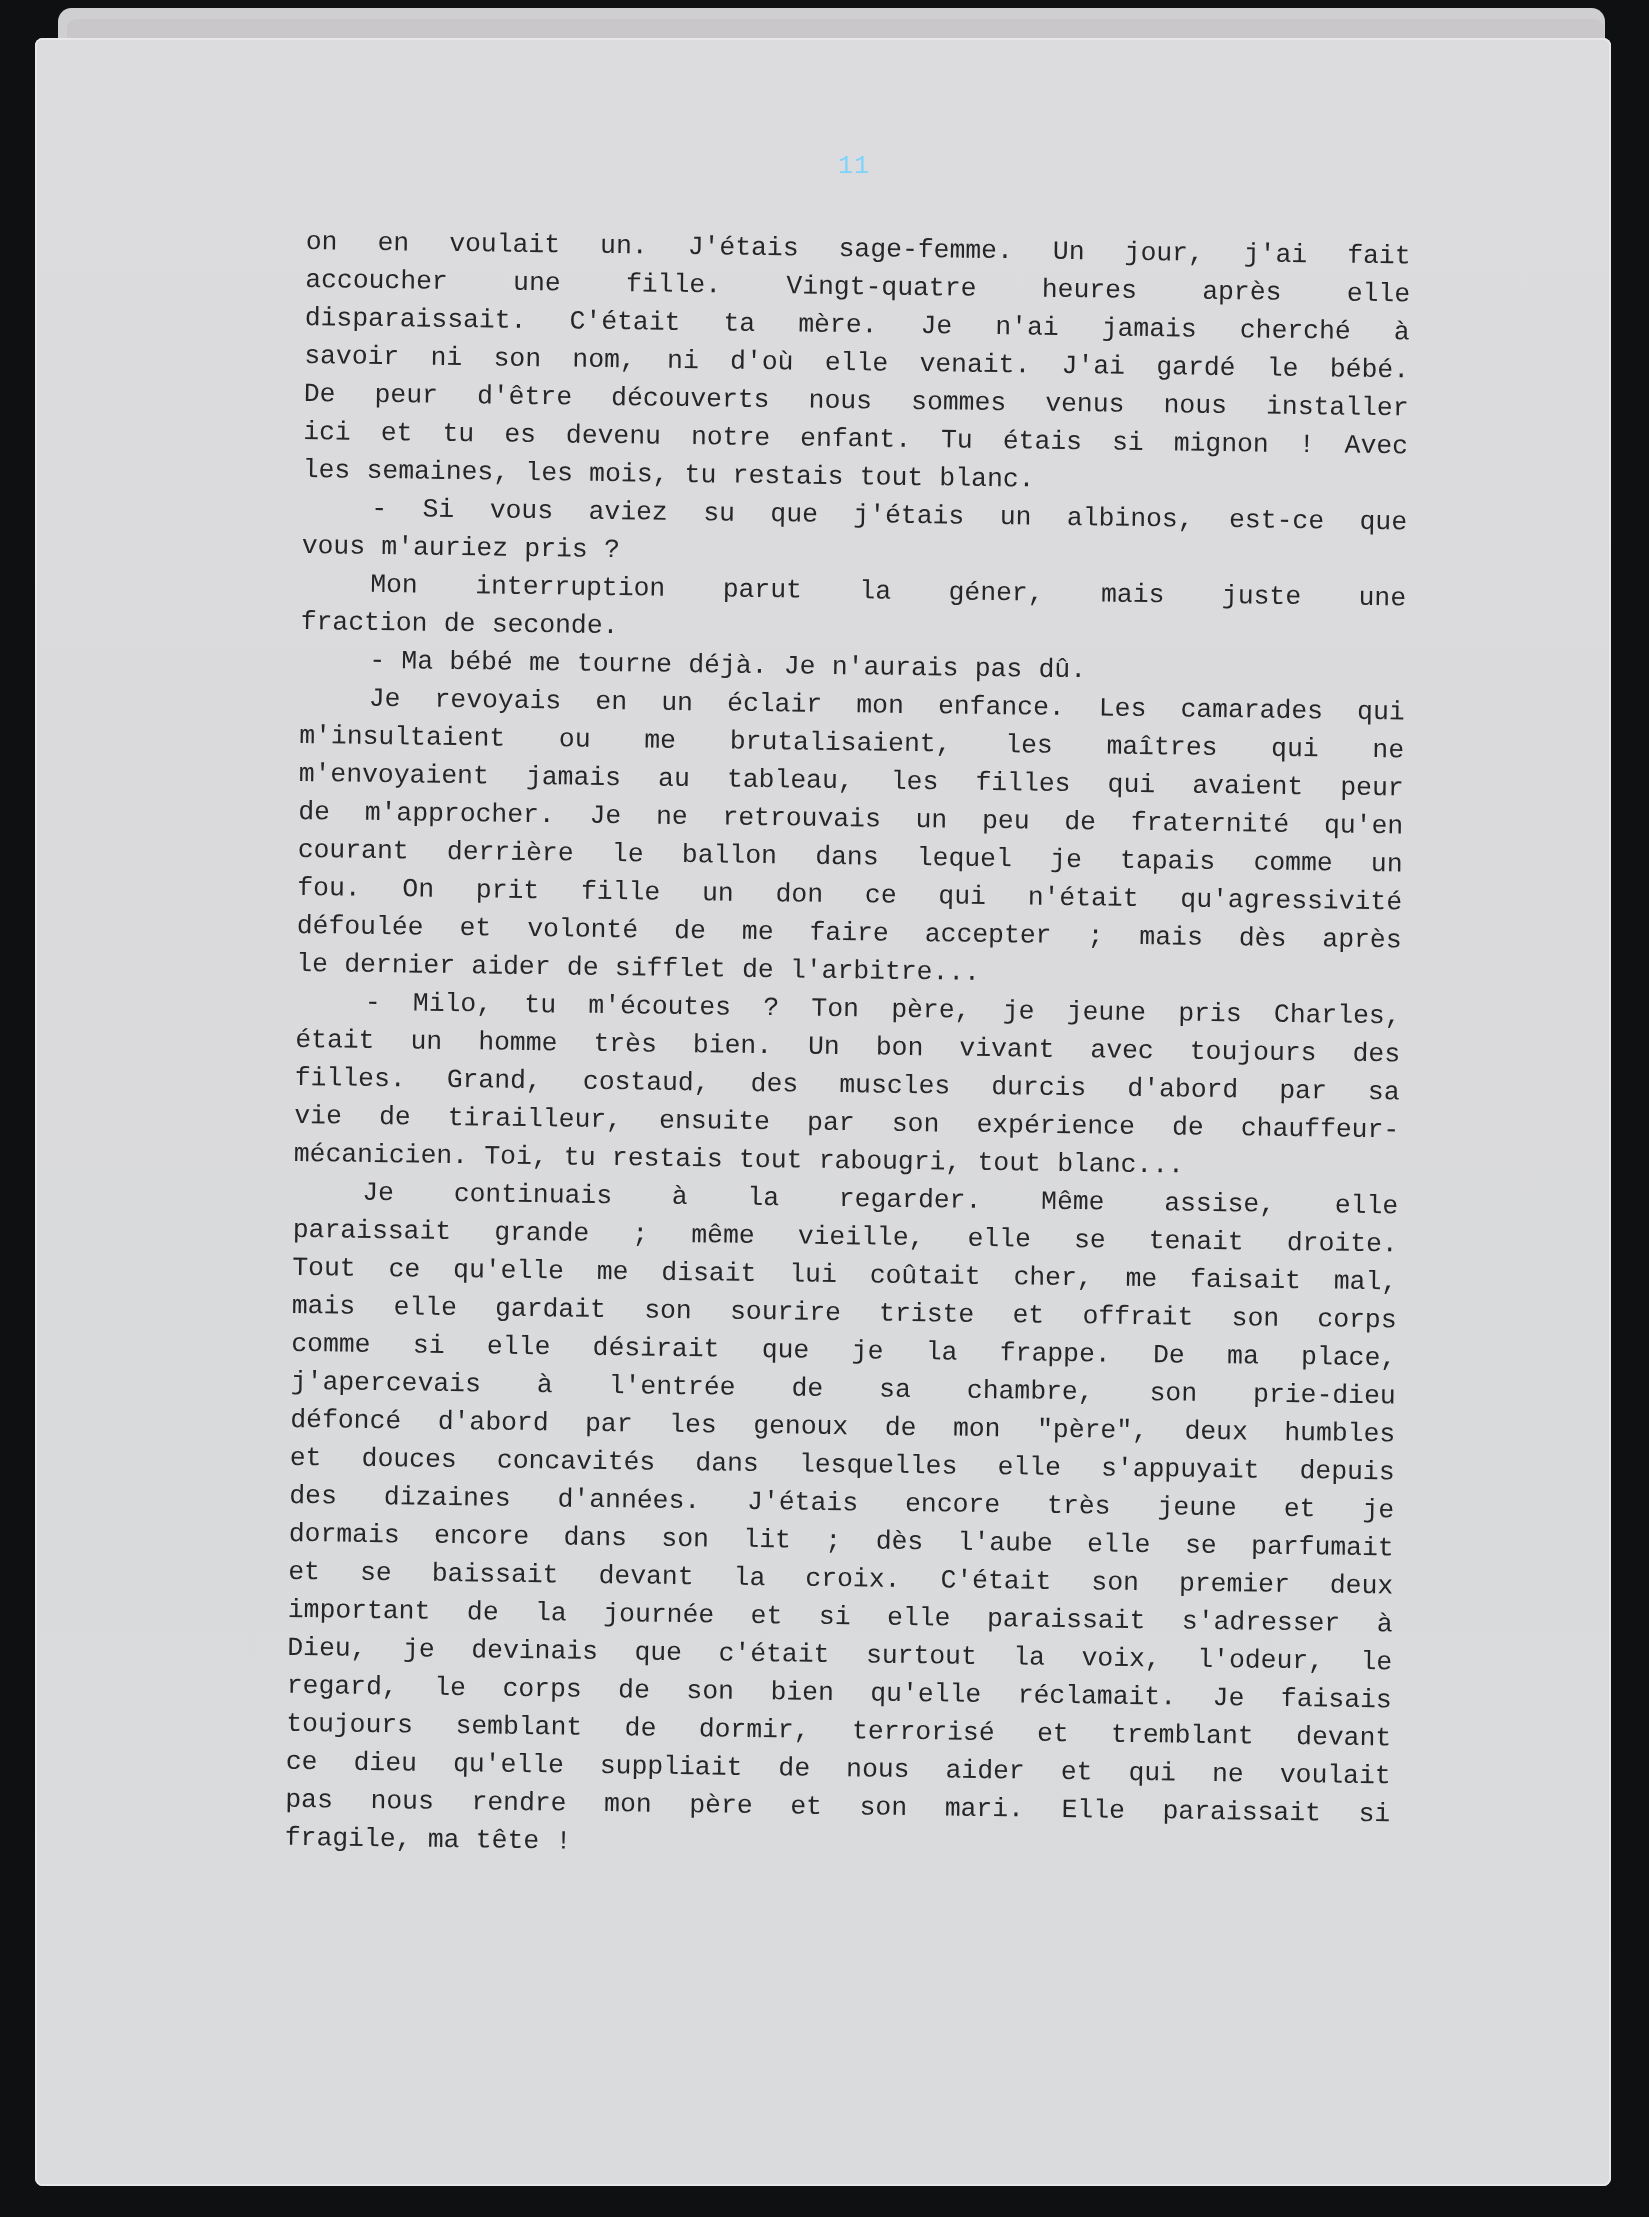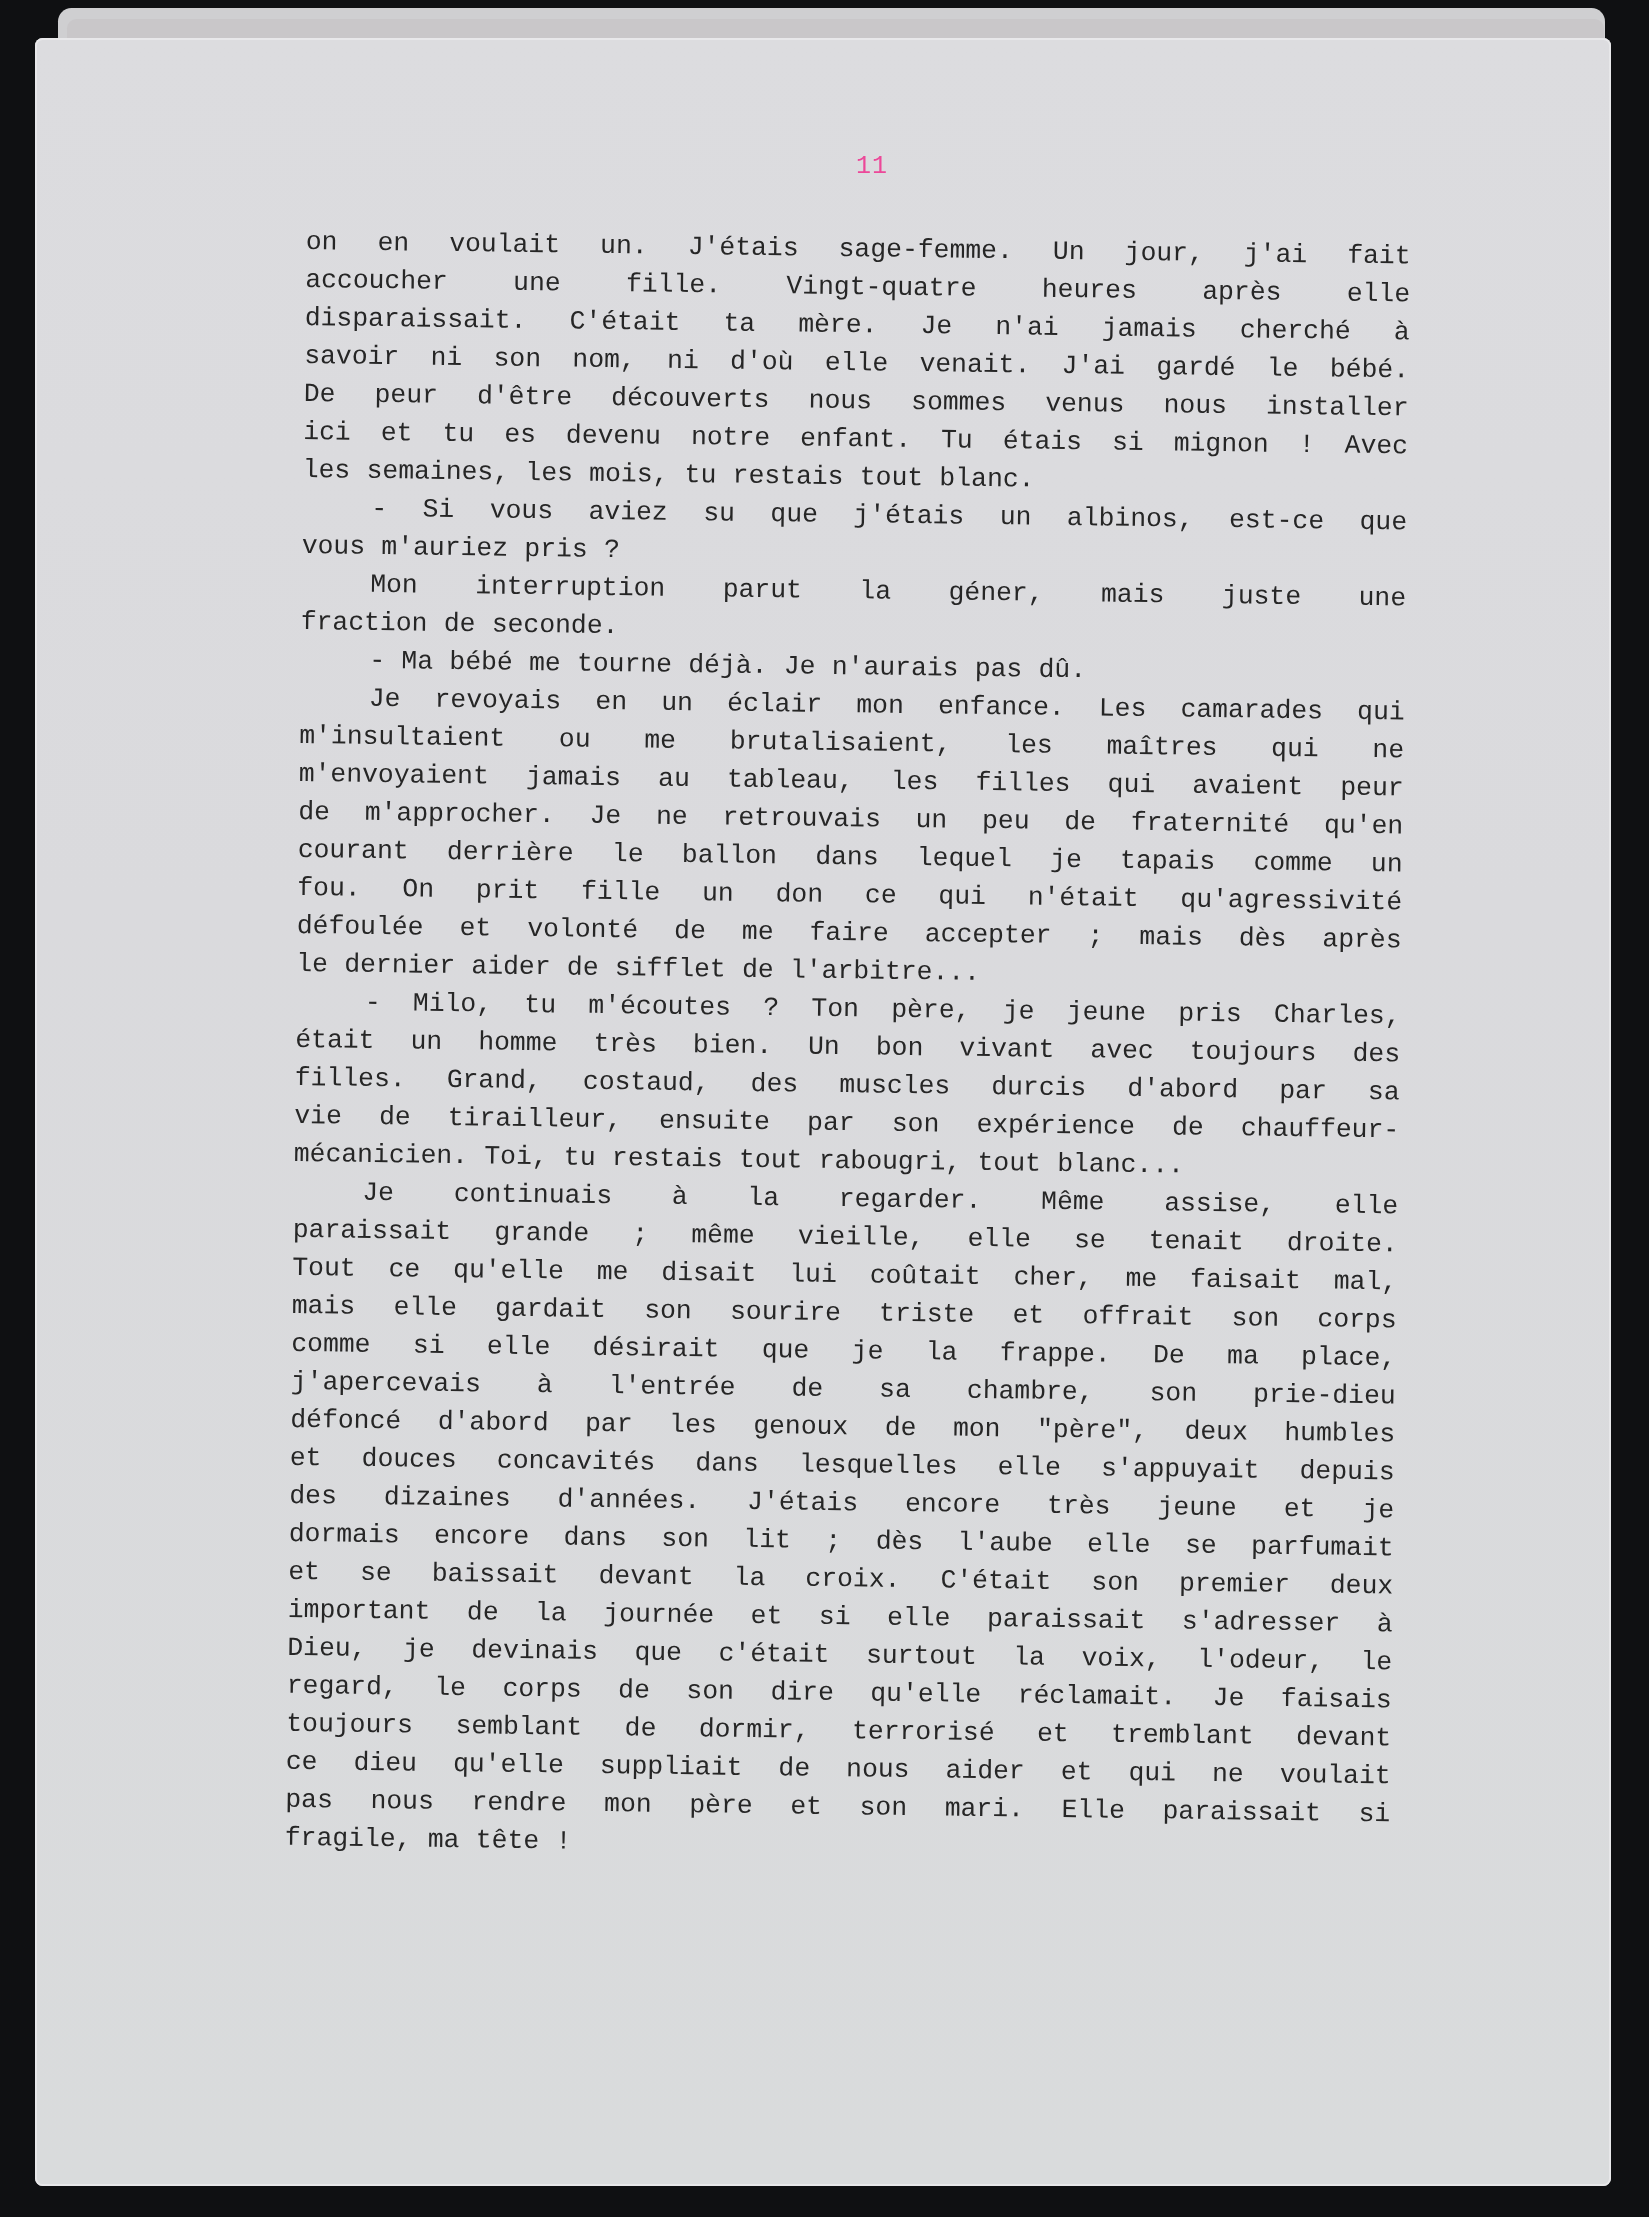--- a/index.html
+++ b/index.html
@@ -16,22 +16,22 @@
     position: absolute; left: 35px; top: 38px; width: 1576px; height: 2148px;
     background: linear-gradient(180deg, #dcdcdf 0%, #dadadd 40%, #d9dbdc 100%);
     border-radius: 7.7px;
     box-shadow: inset 0 0 0 1.9px #e8e8ea;
   }
   .sheet-top-edge {
     position: absolute; left: 67px; top: 19px; width: 1537px; height: 25px;
     background: #c9c7c9; border-radius: 9.6px 9.6px 0 0;
   }
   .page-number {
-    position: absolute; left: 856px; top: 152px;
-    font-size: 25px; color: #ec4899; letter-spacing: 1px;
+    position: absolute; left: 838px; top: 152px;
+    font-size: 25px; color: #7dd3fc; letter-spacing: 1px;
   }
   .text-block {
     position: absolute; left: 306px; top: 223px; width: 1105px;
     transform: rotate(0.75deg); transform-origin: 0 0;
     color: #262626;
     font-size: 26.4px;
   }
   .line {
     height: 38px; line-height: 38px;
     white-space: nowrap; display: flex; justify-content: space-between;
@@ -478,21 +478,21 @@
       <span class="w">voix,</span>
       <span class="w">l'odeur,</span>
       <span class="w">le</span>
     </div>
     <div class="line">
       <span class="w">regard,</span>
       <span class="w">le</span>
       <span class="w">corps</span>
       <span class="w">de</span>
       <span class="w">son</span>
-      <span class="w">dire</span>
+      <span class="w">bien</span>
       <span class="w">qu'elle</span>
       <span class="w">réclamait.</span>
       <span class="w">Je</span>
       <span class="w">faisais</span>
     </div>
     <div class="line">
       <span class="w">toujours</span>
       <span class="w">semblant</span>
       <span class="w">de</span>
       <span class="w">dormir,</span>

